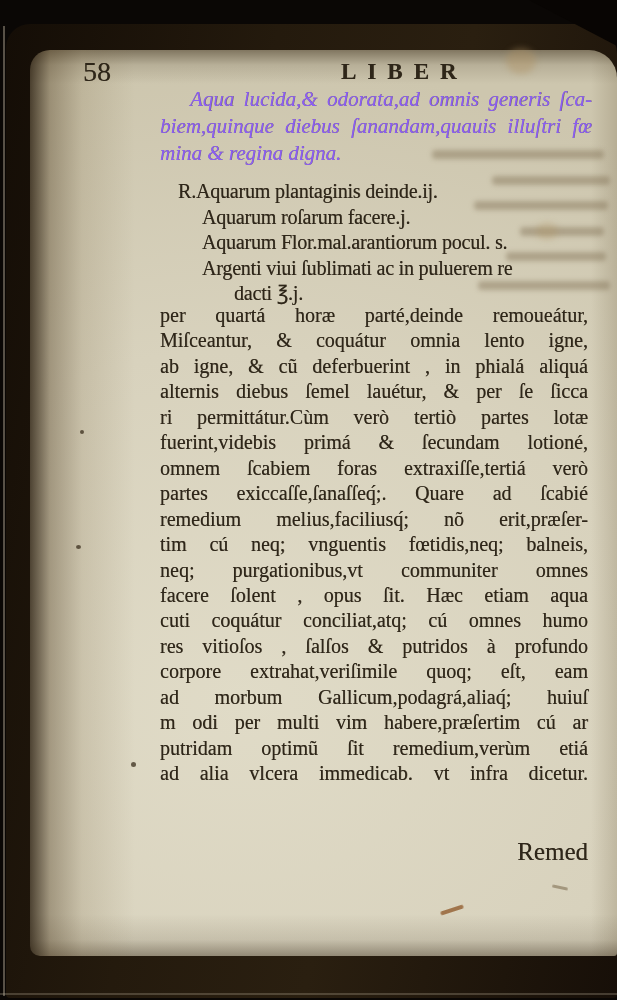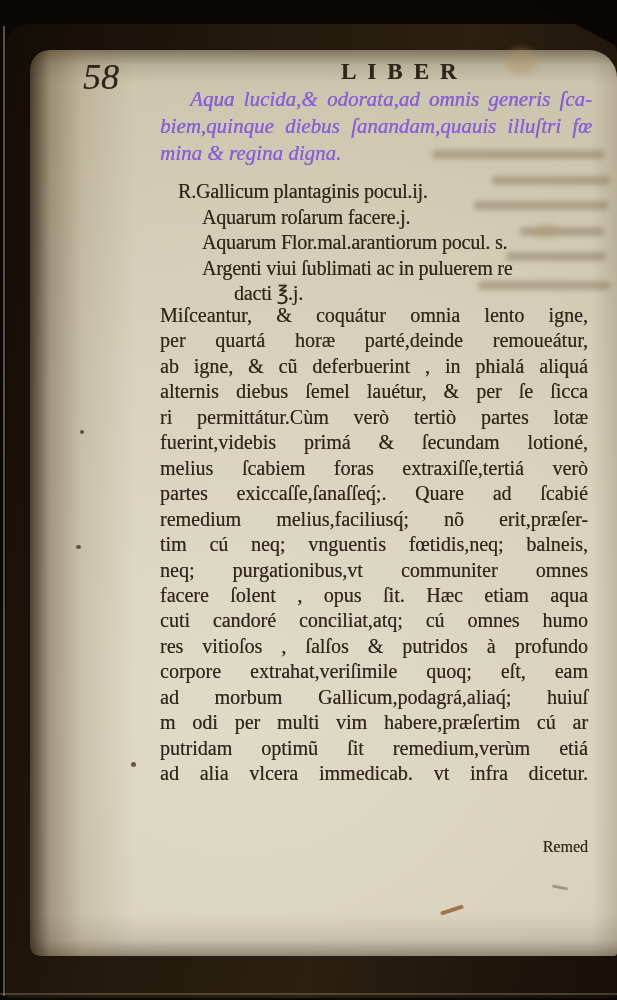--- a/index.html
+++ b/index.html
@@ -38,35 +38,35 @@
   .st{position:absolute;height:9px;border-radius:4px;
     background:rgba(122,106,76,.42);filter:blur(2.6px);}
   
   .spot{position:absolute;border-radius:50%;filter:blur(3px);background:rgba(176,146,98,.4);}
   .speck{position:absolute;border-radius:50%;background:rgba(58,46,28,.75);}
   .dash{position:absolute;background:rgba(146,94,48,.8);border-radius:2px;filter:blur(.4px);}
   
   .content{position:absolute;inset:0;color:#2e2619;
     text-shadow:.3px .4px .5px rgba(40,30,15,.55);}
   .header-row{position:absolute;top:56px;left:83px;right:28px;height:34px;}
-  .pagenum{position:absolute;left:0;top:0;font-size:36px;font-style:italic;}
+  .pagenum{position:absolute;left:0;top:0;font-size:28px;}
   .running-title{position:absolute;left:258px;top:3px;font-size:23px;
     letter-spacing:11px;font-weight:bold;}
   .heading{position:absolute;top:86px;left:160px;width:432px;
     font-style:italic;font-size:21px;line-height:27px;color:#8b5cf6;}
   .heading .h-first{text-indent:30px;}
   .just{text-align:justify;text-align-last:justify;}
   .recipe{position:absolute;top:179px;left:178px;width:414px;
     font-size:20px;line-height:25.6px;letter-spacing:-.2px;}
   .r-sub{padding-left:24px;}
   .r-sub2{padding-left:56px;}
   .bodytext{position:absolute;top:303px;left:160px;width:428px;
     font-size:20px;line-height:25.45px;}
   .catchword{position:absolute;top:838px;left:160px;width:428px;
-    text-align:right;font-size:16px;}
+    text-align:right;font-size:25px;}
 </style>
 </head>
 <body>
 
 <div class="scene">
   <div class="page-stack"></div>
   <div class="page"></div>
   <div class="corner-black"></div>
   <div class="left-scan-line"></div>
   <div class="bottom-scan-line"></div>
@@ -92,41 +92,41 @@
       <span class="running-title">LIBER</span>
     </div>
 
     <div class="heading">
       <div class="h-first just">Aqua lucida,&amp; odorata,ad omnis generis ſca-</div>
       <div class="just">biem,quinque diebus ſanandam,quauis illuſtri fœ</div>
       <div>mina &amp; regina digna.</div>
     </div>
 
     <div class="recipe">
-      <div>R.Gallicum plantaginis pocul.ij.</div>
+      <div>R.Aquarum plantaginis deinde.ij.</div>
       <div class="r-sub">Aquarum roſarum facere.j.</div>
       <div class="r-sub">Aquarum Flor.mal.arantiorum pocul. s.</div>
       <div class="r-sub">Argenti viui ſublimati ac in puluerem re</div>
       <div class="r-sub2">dacti ℥.j.</div>
     </div>
 
     <div class="bodytext">
+      <div class="just">per quartá horæ parté,deinde remoueátur,</div>
       <div class="just">Miſceantur, &amp; coquátur omnia lento igne,</div>
-      <div class="just">per quartá horæ parté,deinde remoueátur,</div>
       <div class="just">ab igne, &amp; cũ deferbuerint , in phialá aliquá</div>
       <div class="just">alternis diebus ſemel lauétur, &amp; per ſe ſicca</div>
       <div class="just">ri permittátur.Cùm verò tertiò partes lotæ</div>
       <div class="just">fuerint,videbis primá &amp; ſecundam lotioné,</div>
-      <div class="just">melius ſcabiem foras extraxiſſe,tertiá verò</div>
+      <div class="just">omnem ſcabiem foras extraxiſſe,tertiá verò</div>
       <div class="just">partes exiccaſſe,ſanaſſeq́;. Quare ad ſcabié</div>
       <div class="just">remedium melius,faciliusq́; nõ erit,præſer-</div>
       <div class="just">tim cú neq; vnguentis fœtidis,neq; balneis,</div>
       <div class="just">neq; purgationibus,vt communiter omnes</div>
       <div class="just">facere ſolent , opus ſit.  Hæc etiam aqua</div>
-      <div class="just">cuti candoré conciliat,atq; cú omnes humo</div>
+      <div class="just">cuti coquátur conciliat,atq; cú omnes humo</div>
       <div class="just">res vitioſos , ſalſos &amp; putridos à profundo</div>
       <div class="just">corpore extrahat,veriſimile quoq; eſt, eam</div>
       <div class="just">ad morbum Gallicum,podagrá,aliaq́; huiuſ</div>
       <div class="just">m odi per multi vim habere,præſertim cú ar</div>
       <div class="just">putridam optimũ ſit remedium,verùm etiá</div>
       <div class="just">ad alia vlcera immedicab. vt infra dicetur.</div>
     </div>
 
     <div class="catchword">Remed</div>
   </div>

